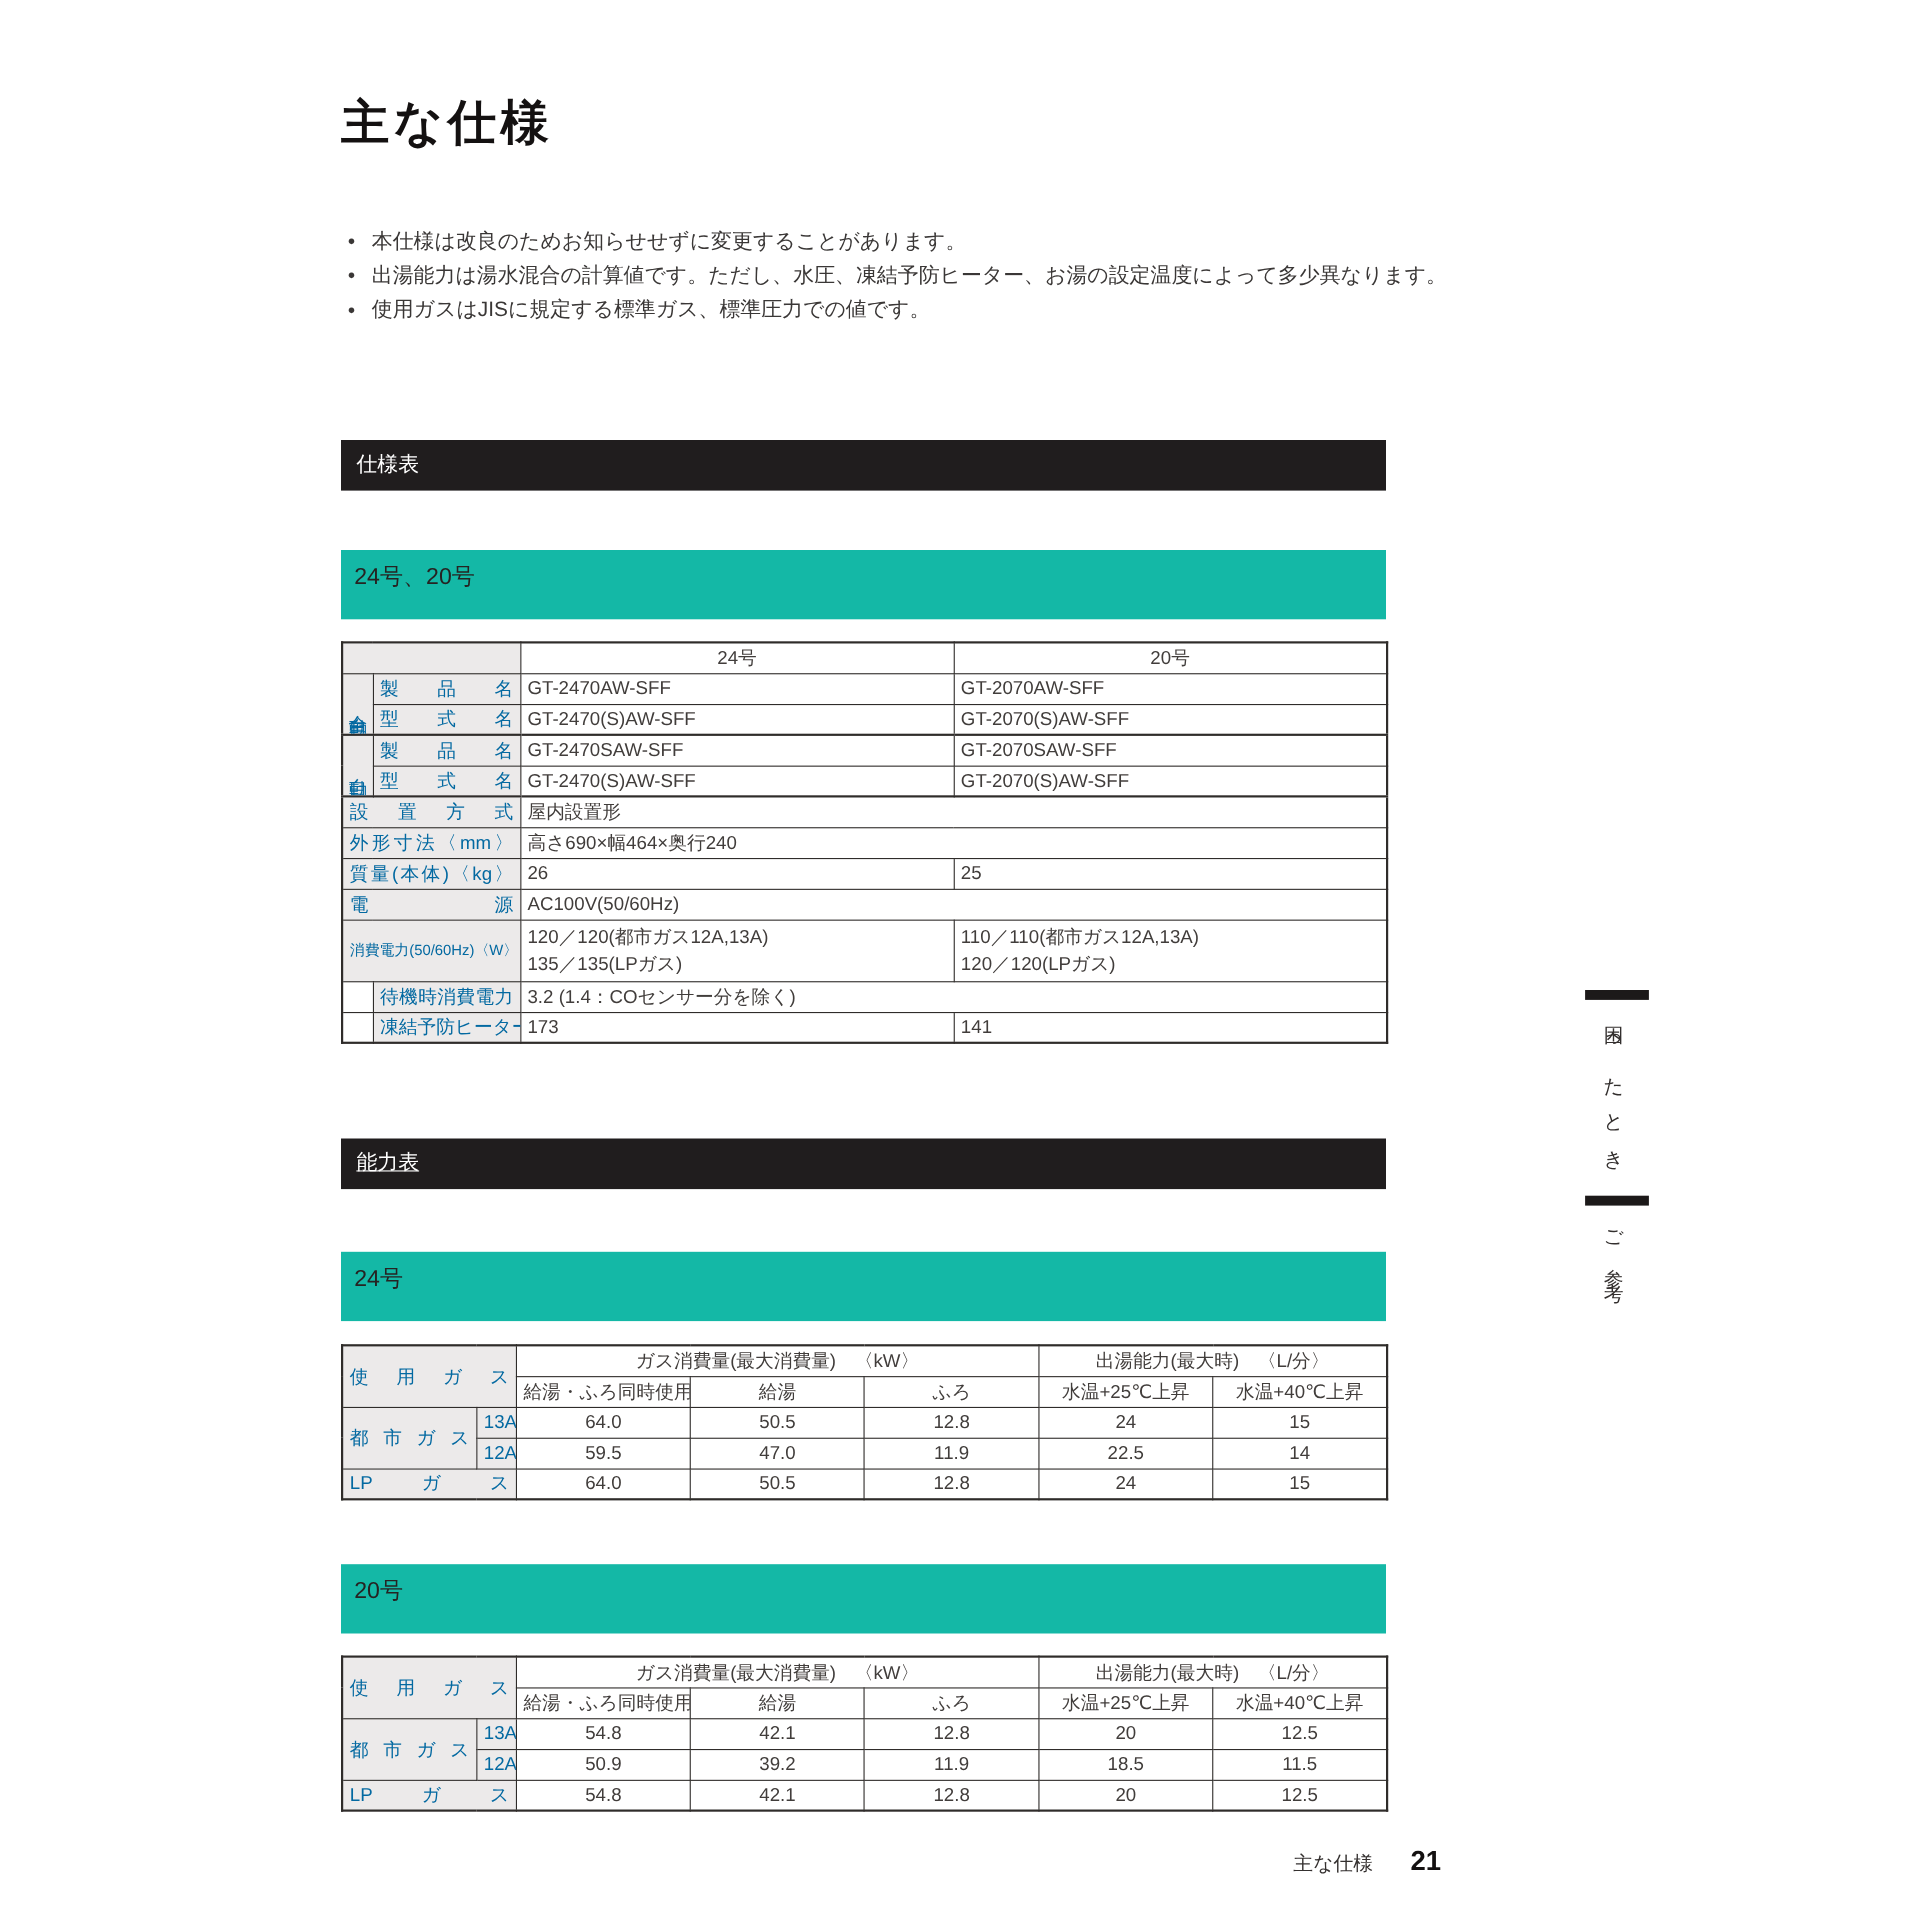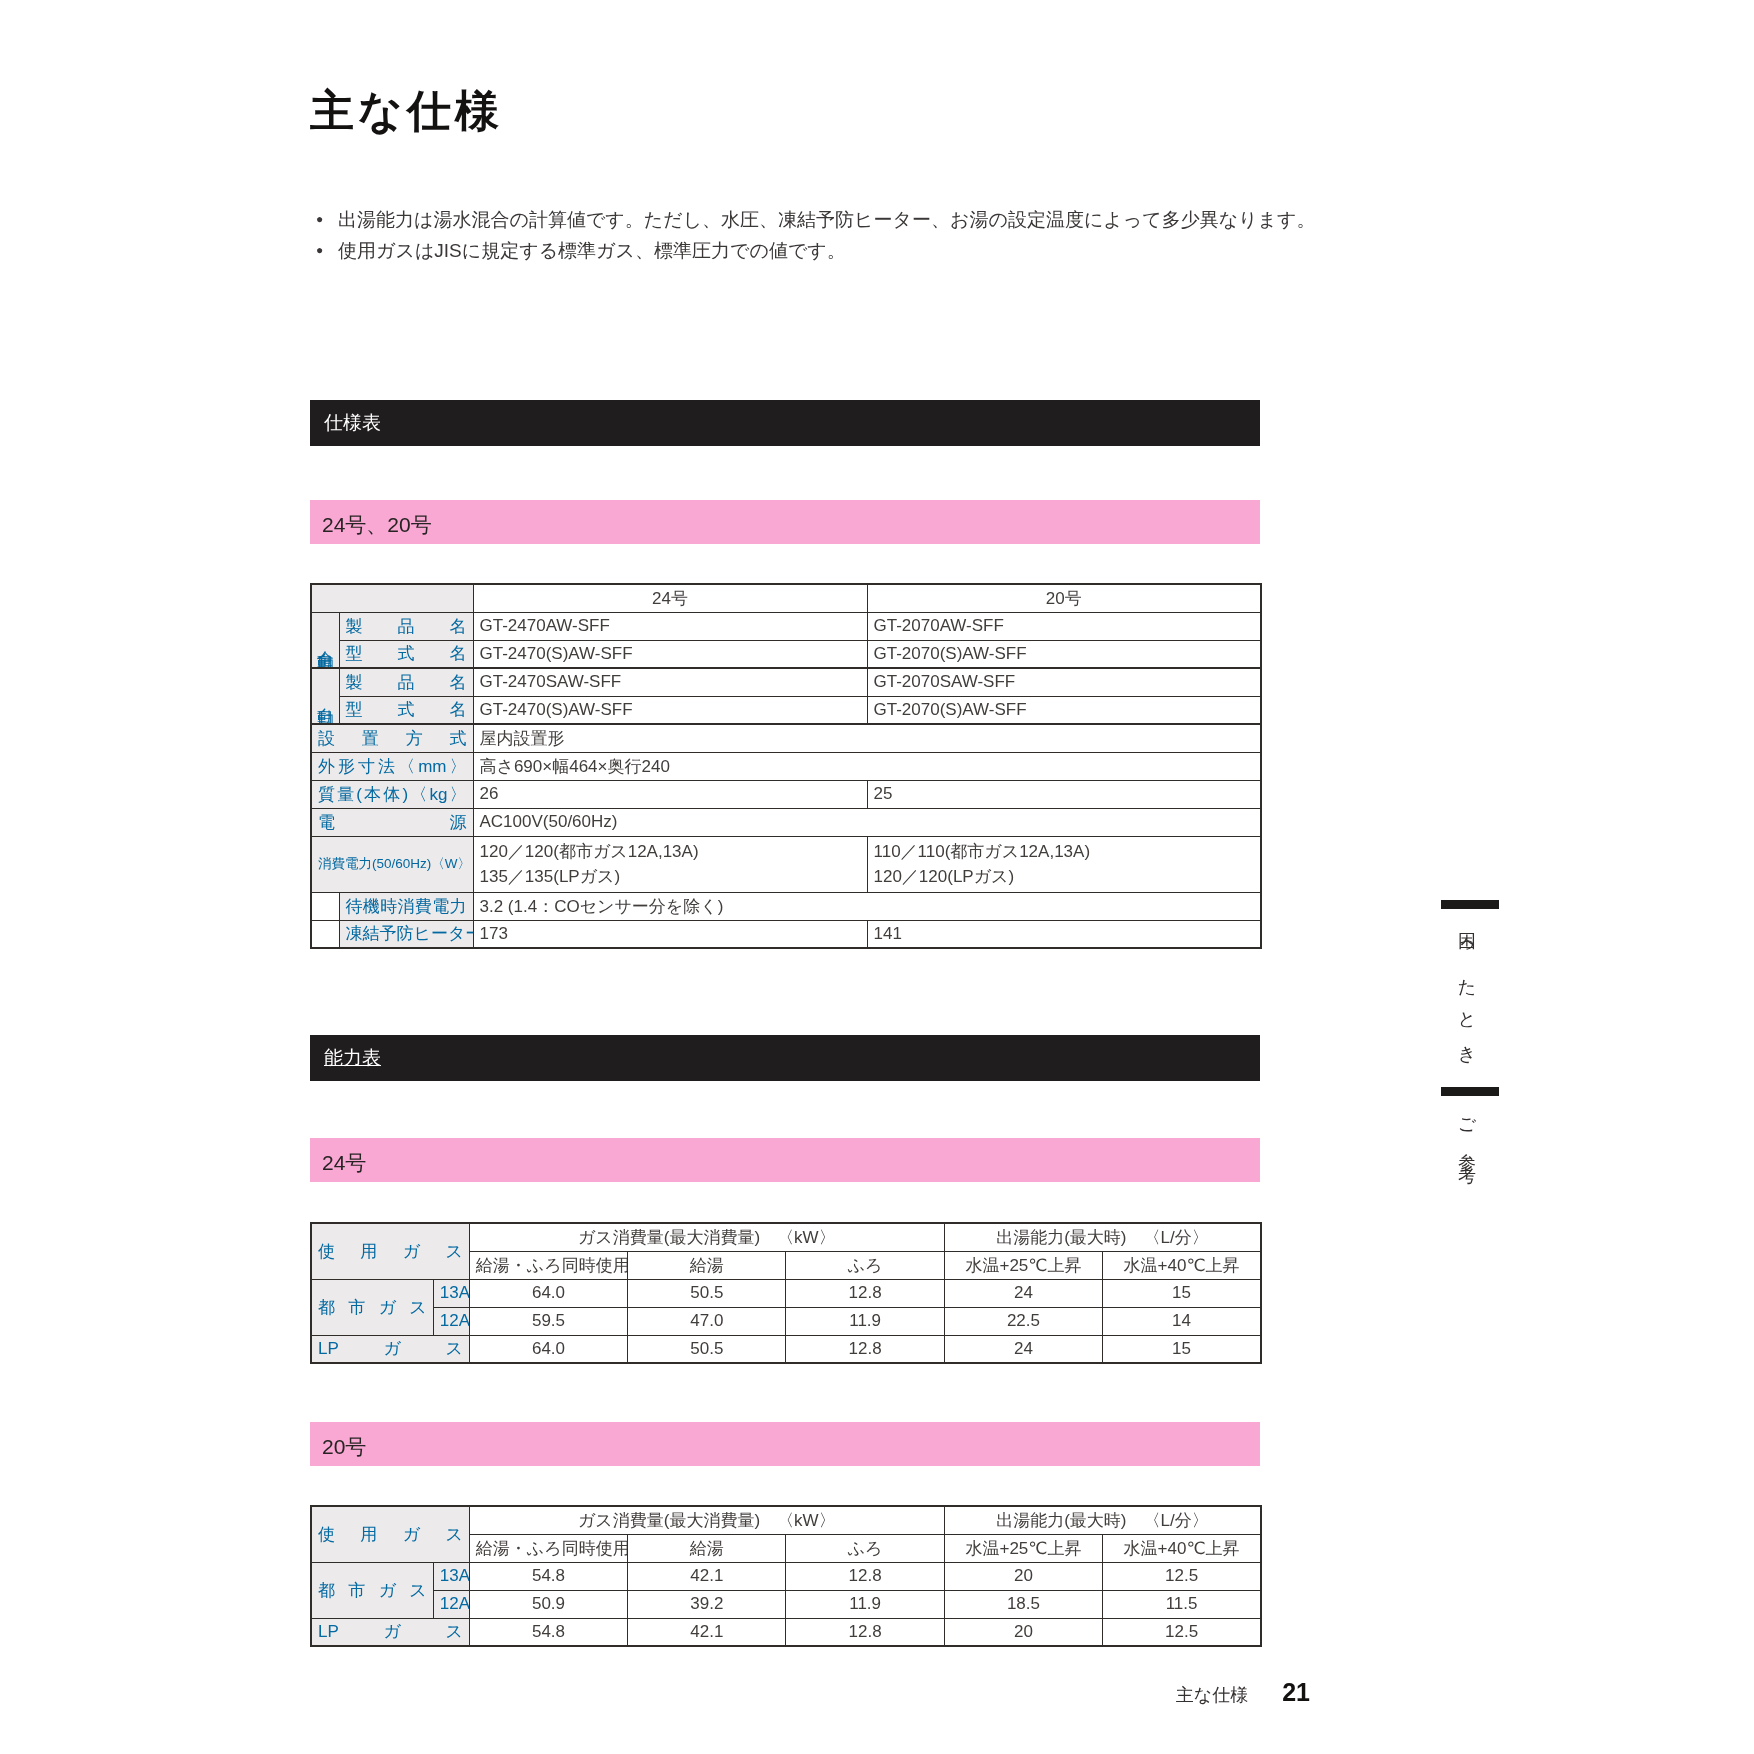--- a/index.html
+++ b/index.html
@@ -8,21 +8,21 @@
 
   
   .doc-title{position:absolute;left:310px;top:82px;font-size:44px;font-weight:bold;
              letter-spacing:4px;color:#141111;}
   .notes{position:absolute;left:316px;top:204px;font-size:19px;line-height:31px;color:#3a3736;}
   .notes .note{position:relative;padding-left:22px;}
   .notes .note::before{content:"●";position:absolute;left:0;top:0;font-size:12px;line-height:31px;}
 
   .bar-black{position:absolute;left:310px;width:950px;height:46px;background:#201d1e;
              color:#ffffff;font-size:19px;line-height:46px;padding-left:14px;box-sizing:border-box;}
-  .bar-gray{position:absolute;left:310px;width:950px;height:44px;background:#f9a8d4;
+  .bar-gray{position:absolute;left:310px;width:950px;height:63px;background:#14b8a6;
             color:#262322;font-size:21px;line-height:49px;padding-left:12px;box-sizing:border-box;}
 
   
   table{border-collapse:collapse;table-layout:fixed;}
   td{border:1px solid #2f2c2a;font-size:17px;color:#413d3b;padding:0 6px;height:28px;
      overflow:hidden;white-space:nowrap;box-sizing:border-box;}
   .tbl{position:absolute;left:310px;width:952px;border:2px solid #2f2c2a;}
   td.lbl{background:#eceaea;color:#0369a1;}
   td.just{text-align:justify;text-align-last:justify;}
   td.ctr{text-align:center;}
@@ -48,20 +48,21 @@
   .footer .f-page{font-size:25px;font-weight:bold;color:#141111;text-align:right;}
 </style>
 </head>
 <body>
 
 <div class="page">
 
   <div class="doc-title">主な仕様</div>
 
   <div class="notes">
+    <div class="note">本仕様は改良のためお知らせせずに変更することがあります。</div>
     <div class="note">出湯能力は湯水混合の計算値です。ただし、水圧、凍結予防ヒーター、お湯の設定温度によって多少異なります。</div>
     <div class="note">使用ガスはJISに規定する標準ガス、標準圧力での値です。</div>
   </div>
 
   <div class="bar-black" style="top:400px;">仕様表</div>
   <div class="bar-gray" style="top:500px;">24号、20号</div>
 
   <table class="tbl" style="top:583px;">
     <colgroup>
         <col style="width:28px">

